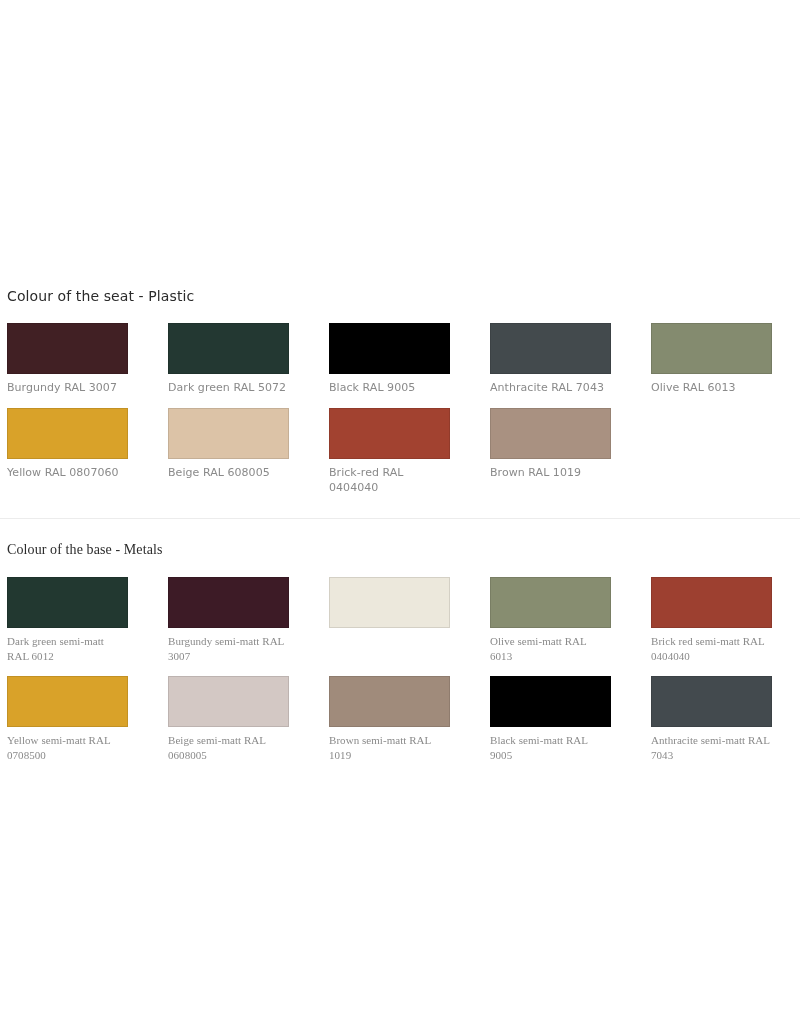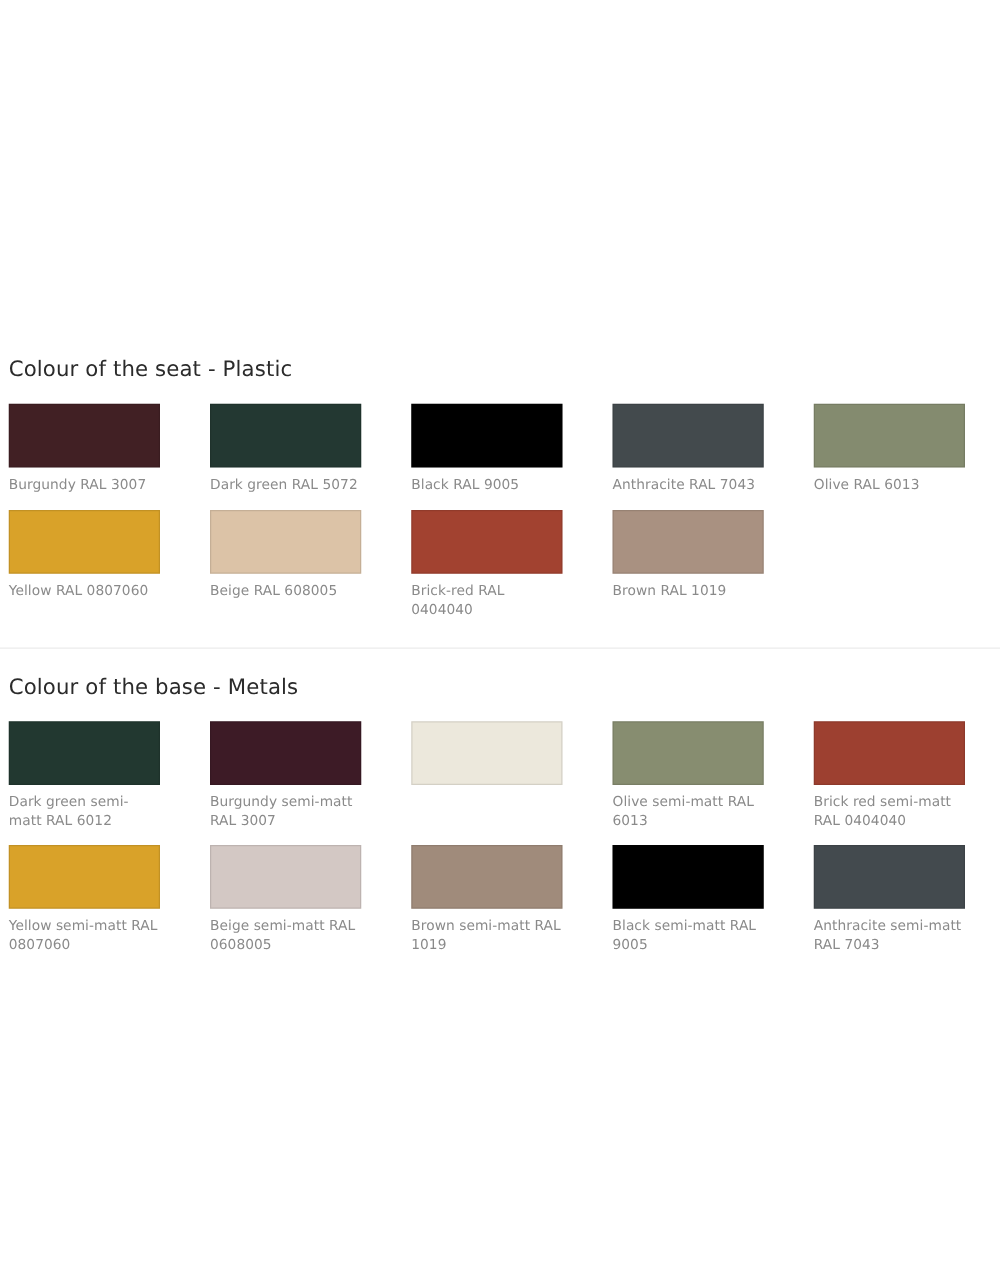--- a/index.html
+++ b/index.html
@@ -21,21 +21,21 @@
     box-sizing: border-box;
   }
   .top-spacer {
     height: 275px;
   }
   .section {
     padding: 0 7px;
     box-sizing: border-box;
   }
   .section-title {
-    font-size: 17px;
+    font-size: 14px;
     font-weight: 400;
     color: #2b2b2b;
     letter-spacing: 0.1px;
     margin: 0;
     padding: 9px 0 0 0;
     line-height: 24px;
   }
   .swatch-grid {
     display: flex;
     flex-wrap: wrap;
@@ -66,20 +66,21 @@
     word-wrap: break-word;
   }
   .divider {
     height: 1px;
     background: #ececec;
     margin: 10px 0 0 0;
     border: 0;
   }
   .section-base {
     margin-top: 10px;
+    font-family: Liberation Serif, serif;
   }
   .section-base .swatch-cell {
     margin-bottom: 12px;
   }
 </style>
 </head>
 <body style="background: rgb(255, 255, 255);">
 
 <div class="page">
 
@@ -165,21 +166,21 @@
         <div class="swatch-label" style="color: rgb(138, 138, 138);">Olive semi-matt RAL 6013</div>
       </div>
 
       <div class="swatch-cell">
         <span class="swatch-chip" style="background-color: rgb(157, 64, 48);"></span>
         <div class="swatch-label" style="color: rgb(138, 138, 138);">Brick red semi-matt RAL 0404040</div>
       </div>
 
       <div class="swatch-cell">
         <span class="swatch-chip" style="background-color: rgb(217, 162, 41);"></span>
-        <div class="swatch-label" style="color: rgb(138, 138, 138);">Yellow semi-matt RAL 0807060</div>
+        <div class="swatch-label" style="color: rgb(138, 138, 138);">Yellow semi-matt RAL 0708500</div>
       </div>
 
       <div class="swatch-cell">
         <span class="swatch-chip" style="background-color: rgb(211, 200, 196);"></span>
         <div class="swatch-label" style="color: rgb(138, 138, 138);">Beige semi-matt RAL 0608005</div>
       </div>
 
       <div class="swatch-cell">
         <span class="swatch-chip" style="background-color: rgb(160, 139, 123);"></span>
         <div class="swatch-label" style="color: rgb(138, 138, 138);">Brown semi-matt RAL 1019</div>

